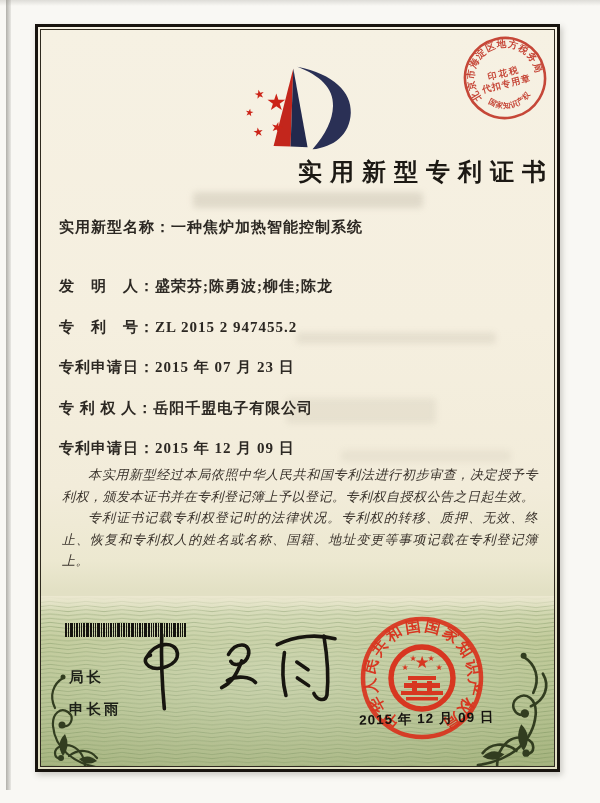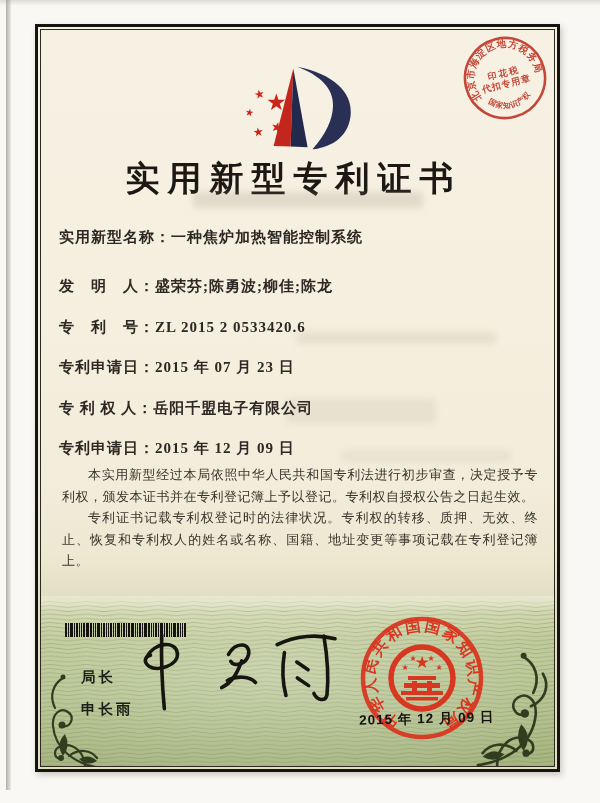--- a/index.html
+++ b/index.html
@@ -32,57 +32,57 @@
     font-size:14.5px; color:#2e2a24; letter-spacing:2px; font-weight:bold;
   }
   
   .tax-stamp{
     position:absolute; left:420px; top:4px; width:88px; height:88px;
     transform:rotate(-14deg); opacity:.92;
   }
   
   .logo{ position:absolute; left:203px; top:30px; width:120px; height:92px; }
   .title{
-    position:absolute; left:0; right:8px; top:126px;
-    text-align:center; font-size:34px; font-weight:bold; color:#1c1914;
+    position:absolute; left:0; right:0; top:126px;
+    text-align:right; font-size:24px; font-weight:bold; color:#1c1914;
     letter-spacing:8px;
   }
   .smudge{ position:absolute; background:rgba(150,140,122,.22); filter:blur(3px); border-radius:4px; }
   .fields{ position:absolute; left:18px; right:14px; top:0; }
   .field-row{ position:absolute; left:0; font-size:15px; color:#2c2823; letter-spacing:1px; font-weight:bold; white-space:nowrap; }
   .field-row .val{ font-weight:bold; }
-  .field-row:nth-child(1){ top:198px; }
+  .field-row:nth-child(1){ top:188px; }
   .field-row:nth-child(2){ top:247px; }
   .field-row:nth-child(3){ top:288px; }
   .field-row:nth-child(4){ top:328px;text-align:center; }
   .field-row:nth-child(5){ top:369px; }
   .field-row:nth-child(6){ top:409px; }
   .body-text{
     position:absolute; left:21px; right:16px; top:434px;
     font-size:13px; line-height:21.5px; color:#3a332c; text-align:justify;
     letter-spacing:.5px;
   }
-  .body-text p{ text-indent:2em; }
+  .body-text p{ text-indent:2em;font-style:italic; }
   
   .band{
     position:absolute; left:0; right:0; top:566px; bottom:0; overflow:hidden;
   }
   .band svg.waves{ position:absolute; inset:0; }
   .band-fade{
     position:absolute; left:0; right:0; top:0; height:16px;
     background:linear-gradient(180deg, #ece8d0, rgba(236,232,208,0));
   }
   .barcode{
     position:absolute; left:24px; top:27px; width:152px; height:14px;
     display:flex; align-items:stretch;
   }
   .barcode b{ background:#15130f; height:100%; }
   .director{ position:absolute; left:28px; top:72px; color:#1d2018; }
   .director .row{ font-size:14.5px; font-weight:bold; letter-spacing:3px; margin-bottom:13px;
-    font-family:Liberation Mono, monospace;margin-left:12px; }
+    font-family:Liberation Mono, monospace; }
   .signature{ position:absolute; left:92px; top:28px; width:215px; height:90px; transform:rotate(-2deg); }
   .seal{ position:absolute; left:305px; top:6px; width:152px; height:152px; opacity:.93; }
   .seal-date{
     position:absolute; left:318px; top:114px; font-size:13.5px; font-weight:bold;
     color:#14120e; letter-spacing:1px; transform:rotate(-1.5deg); white-space:nowrap;
     font-family:"Liberation Sans","DejaVu Sans",sans-serif;
   }
   .page-no{
     position:absolute; left:0; right:0; top:153px; text-align:center;
     font-size:9.5px; color:#3c4132; letter-spacing:2px;
@@ -136,21 +136,21 @@
     <div class="smudge" style="left:300px; top:420px; width:170px; height:12px; opacity:.5;"></div>
 
     <div class="fields">
       <div class="field-row">
         <span class="lbl">实用新型名称：</span><span class="val">一种焦炉加热智能控制系统</span>
       </div>
       <div class="field-row">
         <span class="lbl">发　明　人：</span><span class="val">盛荣芬;陈勇波;柳佳;陈龙</span>
       </div>
       <div class="field-row">
-        <span class="lbl">专　利　号：</span><span class="val">ZL 2015 2 0533420.6</span>
+        <span class="lbl">专　利　号：</span><span class="val">ZL 2015 2 947455.2</span>
       </div>
       <div class="field-row">
         <span class="lbl">专利申请日：</span><span class="val">2015 年 07 月 23 日</span>
       </div>
       <div class="field-row">
         <span class="lbl">专 利 权 人：</span><span class="val">岳阳千盟电子有限公司</span>
       </div>
       <div class="field-row">
         <span class="lbl">专利申请日：</span><span class="val">2015 年 12 月 09 日</span>
       </div>

